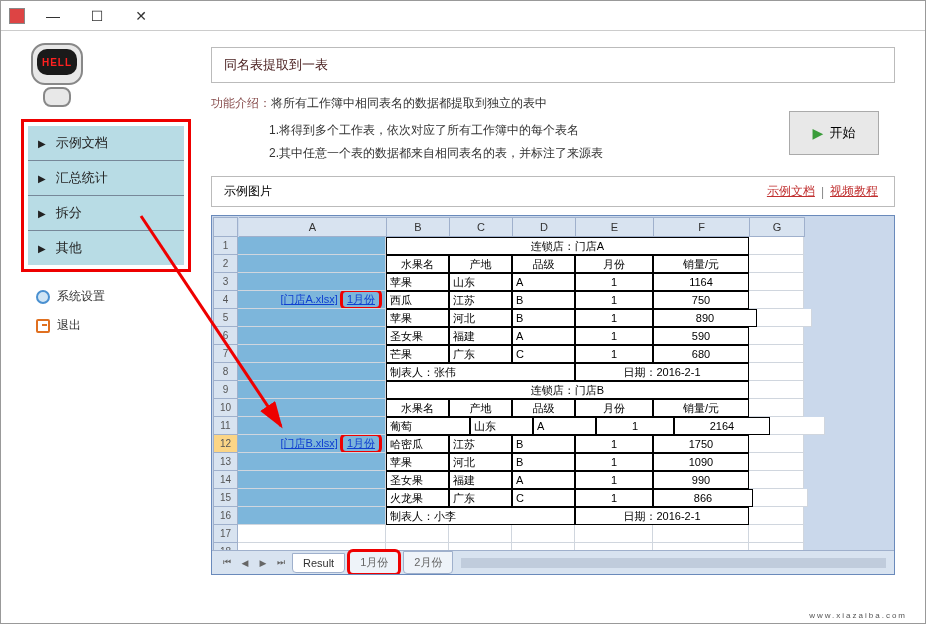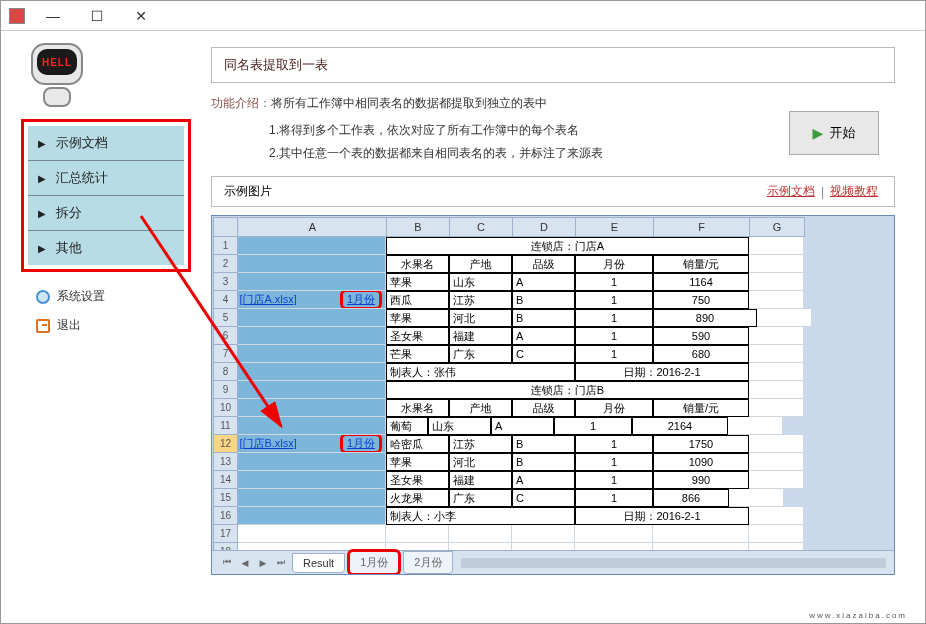--- a/index.html
+++ b/index.html
@@ -48,21 +48,21 @@
     .corner { width: 25px; height: 20px; background: #d8e3f0; border: 1px solid #9fb0cc; position: absolute; left: 1px; top: 1px; }
     .colheads { display: flex; margin-left: 26px; }
     .colhead { background: #d8e3f0; border: 1px solid #9fb0cc; border-left: none; height: 20px; font-size: 11px; color: #333; display: flex; align-items: center; justify-content: center; }
     .rowheads { position: absolute; left: 1px; top: 21px; }
     .rowhead { width: 25px; height: 18px; background: #d8e3f0; border: 1px solid #9fb0cc; border-top: none; font-size: 10px; color: #555; display: flex; align-items: center; justify-content: center; }
     .rowhead.hl { background: #fbd586; }
     
     .grid { position: absolute; left: 26px; top: 21px; }
     .grow { display: flex; height: 18px; }
     .gcell { border-right: 1px solid #d0d6de; border-bottom: 1px solid #d0d6de; background: #fff; font-size: 11px; display: flex; align-items: center; padding: 0 3px; overflow: hidden; white-space: nowrap; }
-    .blue { background: #7db6db !important; gap: 41px; }
+    .blue { background: #7db6db !important; }
     .tblcell { border: 1px solid #000 !important; background: #fff; }
     .tblhead { font-weight: normal; justify-content: center; }
     .center { justify-content: center; }
     .link { color: #1040d0; text-decoration: underline; }
     .redbox { border: 3px solid #e00 !important; border-radius: 6px; }
     
     .tabbar { position: absolute; bottom: 0; left: 0; right: 0; height: 24px; background: #d8e3f0; border-top: 1px solid #9fb0cc; display: flex; align-items: center; padding-left: 6px; }
     .tabbtn { width: 18px; height: 16px; display: flex; align-items: center; justify-content: center; font-size: 9px; color: #666; }
     .tab { padding: 3px 10px; font-size: 11px; background: #eef3f9; border: 1px solid #9fb0cc; margin-left: 2px; border-radius: 0 0 4px 4px; color: #666; }
     .tab.active { background: #fff; color: #333; }
@@ -253,21 +253,21 @@
             <div class="gcell blue" style="width:148px"></div>
             <div class="gcell tblcell tblhead" style="width:63px">水果名</div>
             <div class="gcell tblcell tblhead" style="width:63px">产地</div>
             <div class="gcell tblcell tblhead" style="width:63px">品级</div>
             <div class="gcell tblcell tblhead" style="width:78px">月份</div>
             <div class="gcell tblcell tblhead" style="width:96px">销量/元</div>
             <div class="gcell" style="width:55px"></div>
           </div>
         <div class="grow">
             <div class="gcell blue" style="width:148px"></div>
-            <div class="gcell tblcell" style="width:42px">葡萄</div>
+            <div class="gcell tblcell" style="width:84px">葡萄</div>
             <div class="gcell tblcell" style="width:63px">山东</div>
             <div class="gcell tblcell" style="width:63px">A</div>
             <div class="gcell tblcell center" style="width:78px">1</div>
             <div class="gcell tblcell center" style="width:96px">2164</div>
             <div class="gcell" style="width:55px"></div>
           </div>
         <div class="grow">
             <div class="gcell blue" style="width:148px;justify-content:flex-end">
               <span class="link">[门店B.xlsx]</span>
               <span class="link redbox" style="padding:0 4px;margin-left:2px">1月份</span>
@@ -296,21 +296,21 @@
             <div class="gcell tblcell center" style="width:78px">1</div>
             <div class="gcell tblcell center" style="width:96px">990</div>
             <div class="gcell" style="width:55px"></div>
           </div>
         <div class="grow">
             <div class="gcell blue" style="width:148px"></div>
             <div class="gcell tblcell" style="width:63px">火龙果</div>
             <div class="gcell tblcell" style="width:63px">广东</div>
             <div class="gcell tblcell" style="width:63px">C</div>
             <div class="gcell tblcell center" style="width:78px">1</div>
-            <div class="gcell tblcell center" style="width:76px">866</div>
+            <div class="gcell tblcell center" style="width:100px">866</div>
             <div class="gcell" style="width:55px"></div>
           </div>
         <div class="grow">
             <div class="gcell blue" style="width:148px"></div>
             <div class="gcell tblcell" style="width:189px">制表人：小李</div>
             <div class="gcell tblcell center" style="width:174px">日期：2016-2-1</div>
             <div class="gcell" style="width:55px"></div>
           </div>
         <div class="grow">
             <div class="gcell" style="width:148px"></div>

